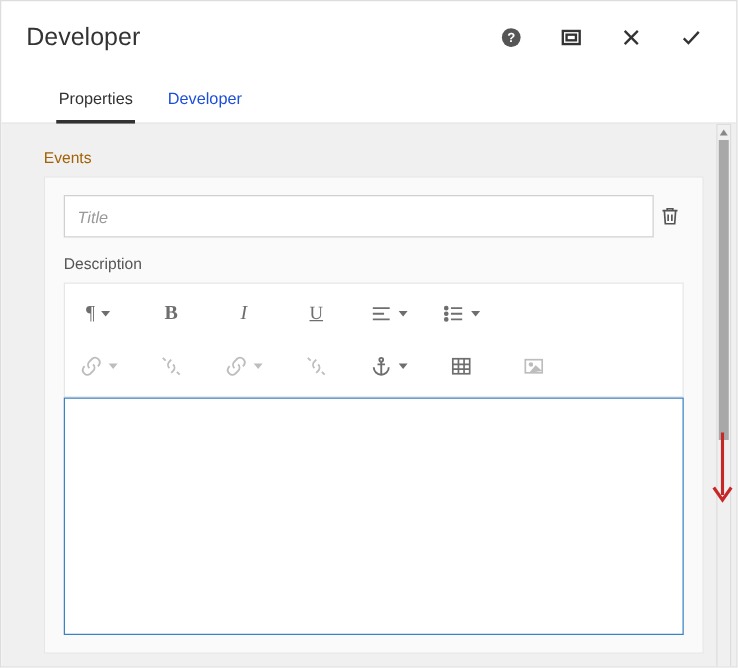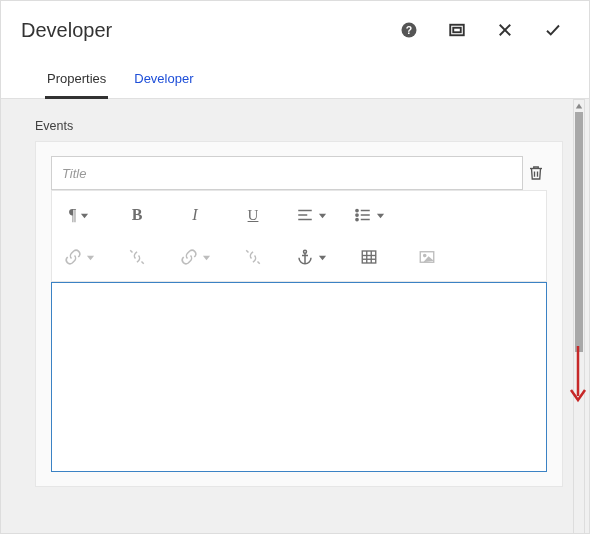--- a/index.html
+++ b/index.html
@@ -65,21 +65,21 @@
     height: calc(534px - 56px - 42px);
     background: #f0f0f0;
   }
   .panel {
     background: #f0f0f0;
     padding: 14px 26px 18px 34px;
     height: 100%;
   }
   .section-label {
     font-size: 12.5px;
-    color: #404040;
+    color: #a16207;
     margin: 6px 0 8px 0;
   }
   .card {
     background: #fafafa;
     border: 1px solid #e6e6e6;
     padding: 14px 15px 14px 15px;
   }
   .title-row {
     display: flex;
     align-items: center;
@@ -226,20 +226,21 @@
         <span class="trash-btn">
           <svg viewBox="0 0 24 24" fill="none" stroke="currentColor" stroke-width="1.8">
             <path d="M4 6h16"></path>
               <path d="M9 6V4h6v2"></path>
               <path d="M6 6l1 14h10l1-14"></path>
             <line x1="10" y1="10" x2="10" y2="17"></line>
               <line x1="14" y1="10" x2="14" y2="17"></line>
           </svg>
         </span>
       </div>
+      <div class="desc-label">Description</div>
 
       <div class="toolbar">
         <div class="toolbar-row">
           <span class="tbtn">
             <span class="para-pilcrow">¶</span>
             <span class="chev"><svg viewBox="0 0 10 10" fill="currentColor">
                   <polygon points="1,3 9,3 5,8"></polygon>
                 </svg></span>
           </span>
           <span class="tbtn">

